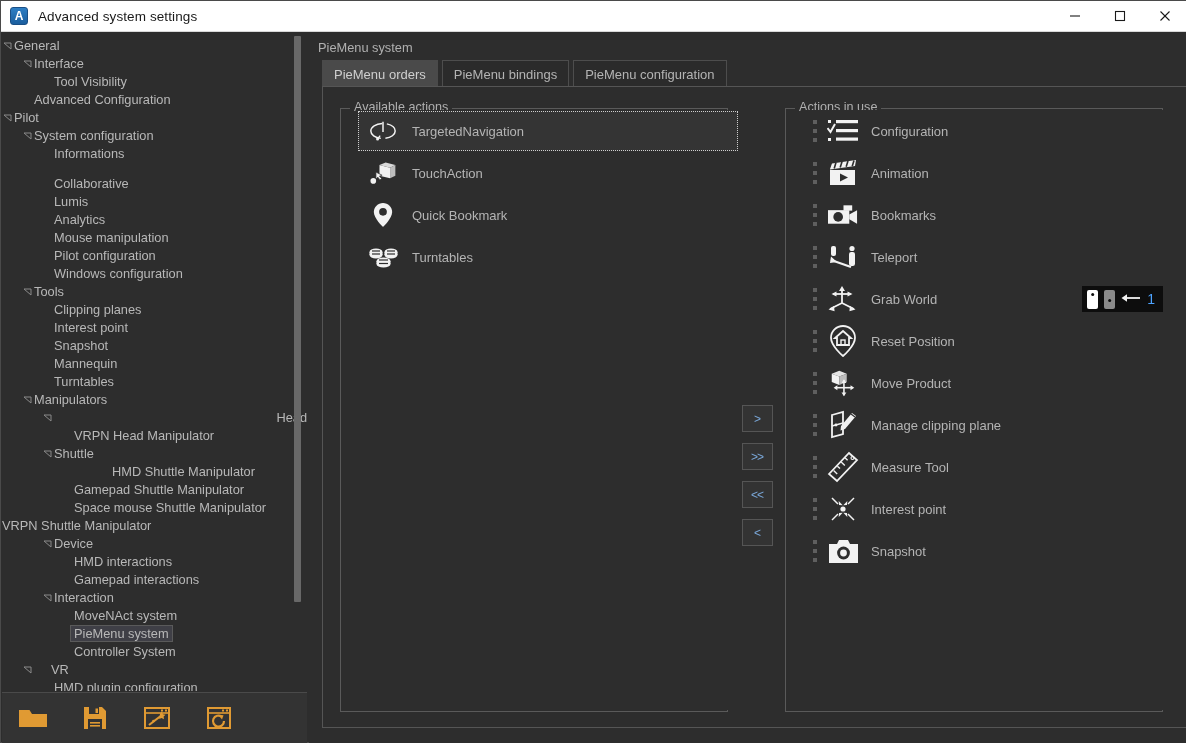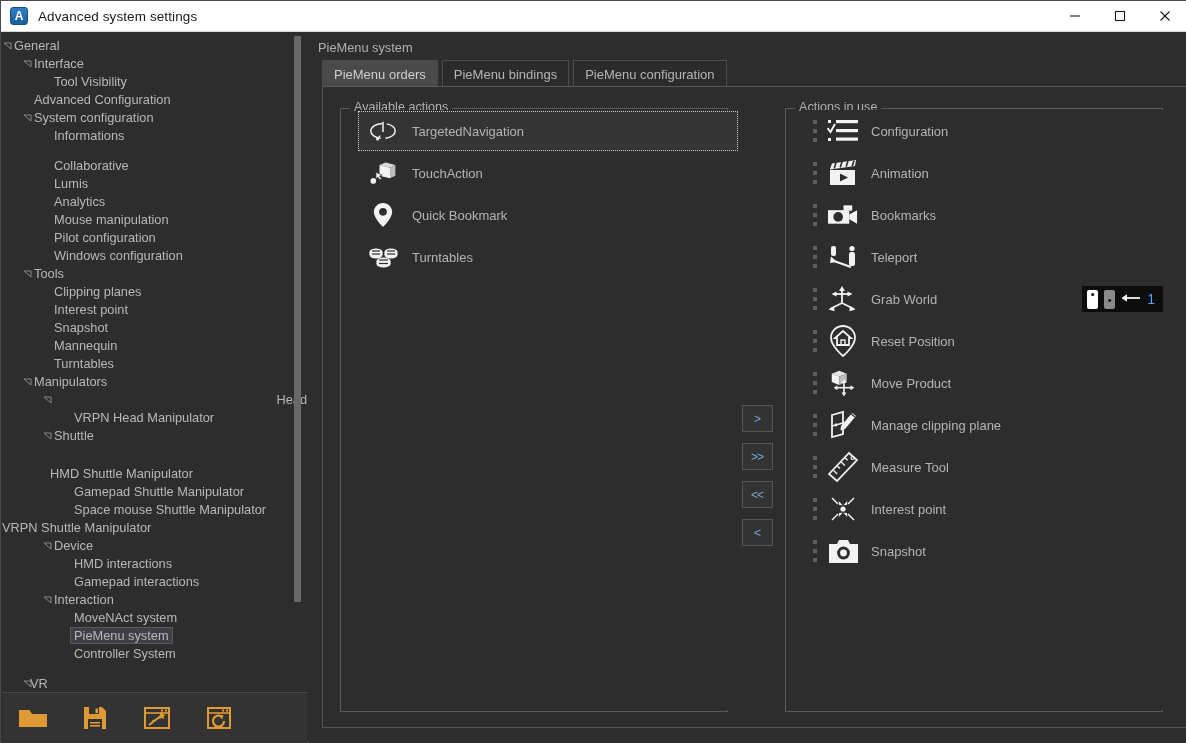--- a/index.html
+++ b/index.html
@@ -291,20 +291,28 @@
             </svg>
           </span>
           <span class="lbl">Interface</span>
         </div>
         <div class="tree-item" style="padding-left: 52px;">
           <span class="lbl">Tool Visibility</span>
         </div>
         <div class="tree-item" style="padding-left: 32px;">
           <span class="lbl">Advanced Configuration</span>
         </div>
+        <div class="tree-item" style="padding-left: 12px;">
+          <span class="tw" style="left: 0px;">
+            <svg width="9" height="9" viewBox="0 0 9 9">
+              <path d="M1,2 L8,2 L8,8 Z" fill="none" stroke="#8a8a8a" stroke-width="1"></path>
+            </svg>
+          </span>
+          <span class="lbl">Pilot</span>
+        </div>
         <div class="tree-item" style="padding-left: 32px;">
           <span class="tw" style="left: 20px;">
             <svg width="9" height="9" viewBox="0 0 9 9">
               <path d="M1,2 L8,2 L8,8 Z" fill="none" stroke="#8a8a8a" stroke-width="1"></path>
             </svg>
           </span>
           <span class="lbl">System configuration</span>
         </div>
         <div class="tree-item" style="padding-left: 52px;">
           <span class="lbl">Informations</span>
@@ -370,21 +378,21 @@
           <span class="lbl">VRPN Head Manipulator</span>
         </div>
         <div class="tree-item" style="padding-left: 52px;">
           <span class="tw" style="left: 40px;">
             <svg width="9" height="9" viewBox="0 0 9 9">
               <path d="M1,2 L8,2 L8,8 Z" fill="none" stroke="#8a8a8a" stroke-width="1"></path>
             </svg>
           </span>
           <span class="lbl">Shuttle</span>
         </div>
-        <div class="tree-item" style="padding-left: 48px; margin-top: 20px;">
+        <div class="tree-item" style="padding-left: 110px;">
           <span class="lbl">HMD Shuttle Manipulator</span>
         </div>
         <div class="tree-item" style="padding-left: 72px;">
           <span class="lbl">Gamepad Shuttle Manipulator</span>
         </div>
         <div class="tree-item" style="padding-left: 72px;">
           <span class="lbl">Space mouse Shuttle Manipulator</span>
         </div>
         <div class="tree-item" style="">
           <span class="lbl">VRPN Shuttle Manipulator</span>
@@ -413,21 +421,21 @@
         </div>
         <div class="tree-item" style="padding-left: 72px;">
           <span class="lbl">MoveNAct system</span>
         </div>
         <div class="tree-item sel" style="padding-left: 72px;">
           <span class="lbl">PieMenu system</span>
         </div>
         <div class="tree-item" style="padding-left: 72px;">
           <span class="lbl">Controller System</span>
         </div>
-        <div class="tree-item" style="padding-left: 28px; margin-top: 12px;">
+        <div class="tree-item" style="padding-left: 49px;">
           <span class="tw" style="left: 20px;">
             <svg width="9" height="9" viewBox="0 0 9 9">
               <path d="M1,2 L8,2 L8,8 Z" fill="none" stroke="#8a8a8a" stroke-width="1"></path>
             </svg>
           </span>
           <span class="lbl">VR</span>
         </div>
         <div class="tree-item" style="padding-left: 52px;">
           <span class="lbl">HMD plugin configuration</span>
         </div>

